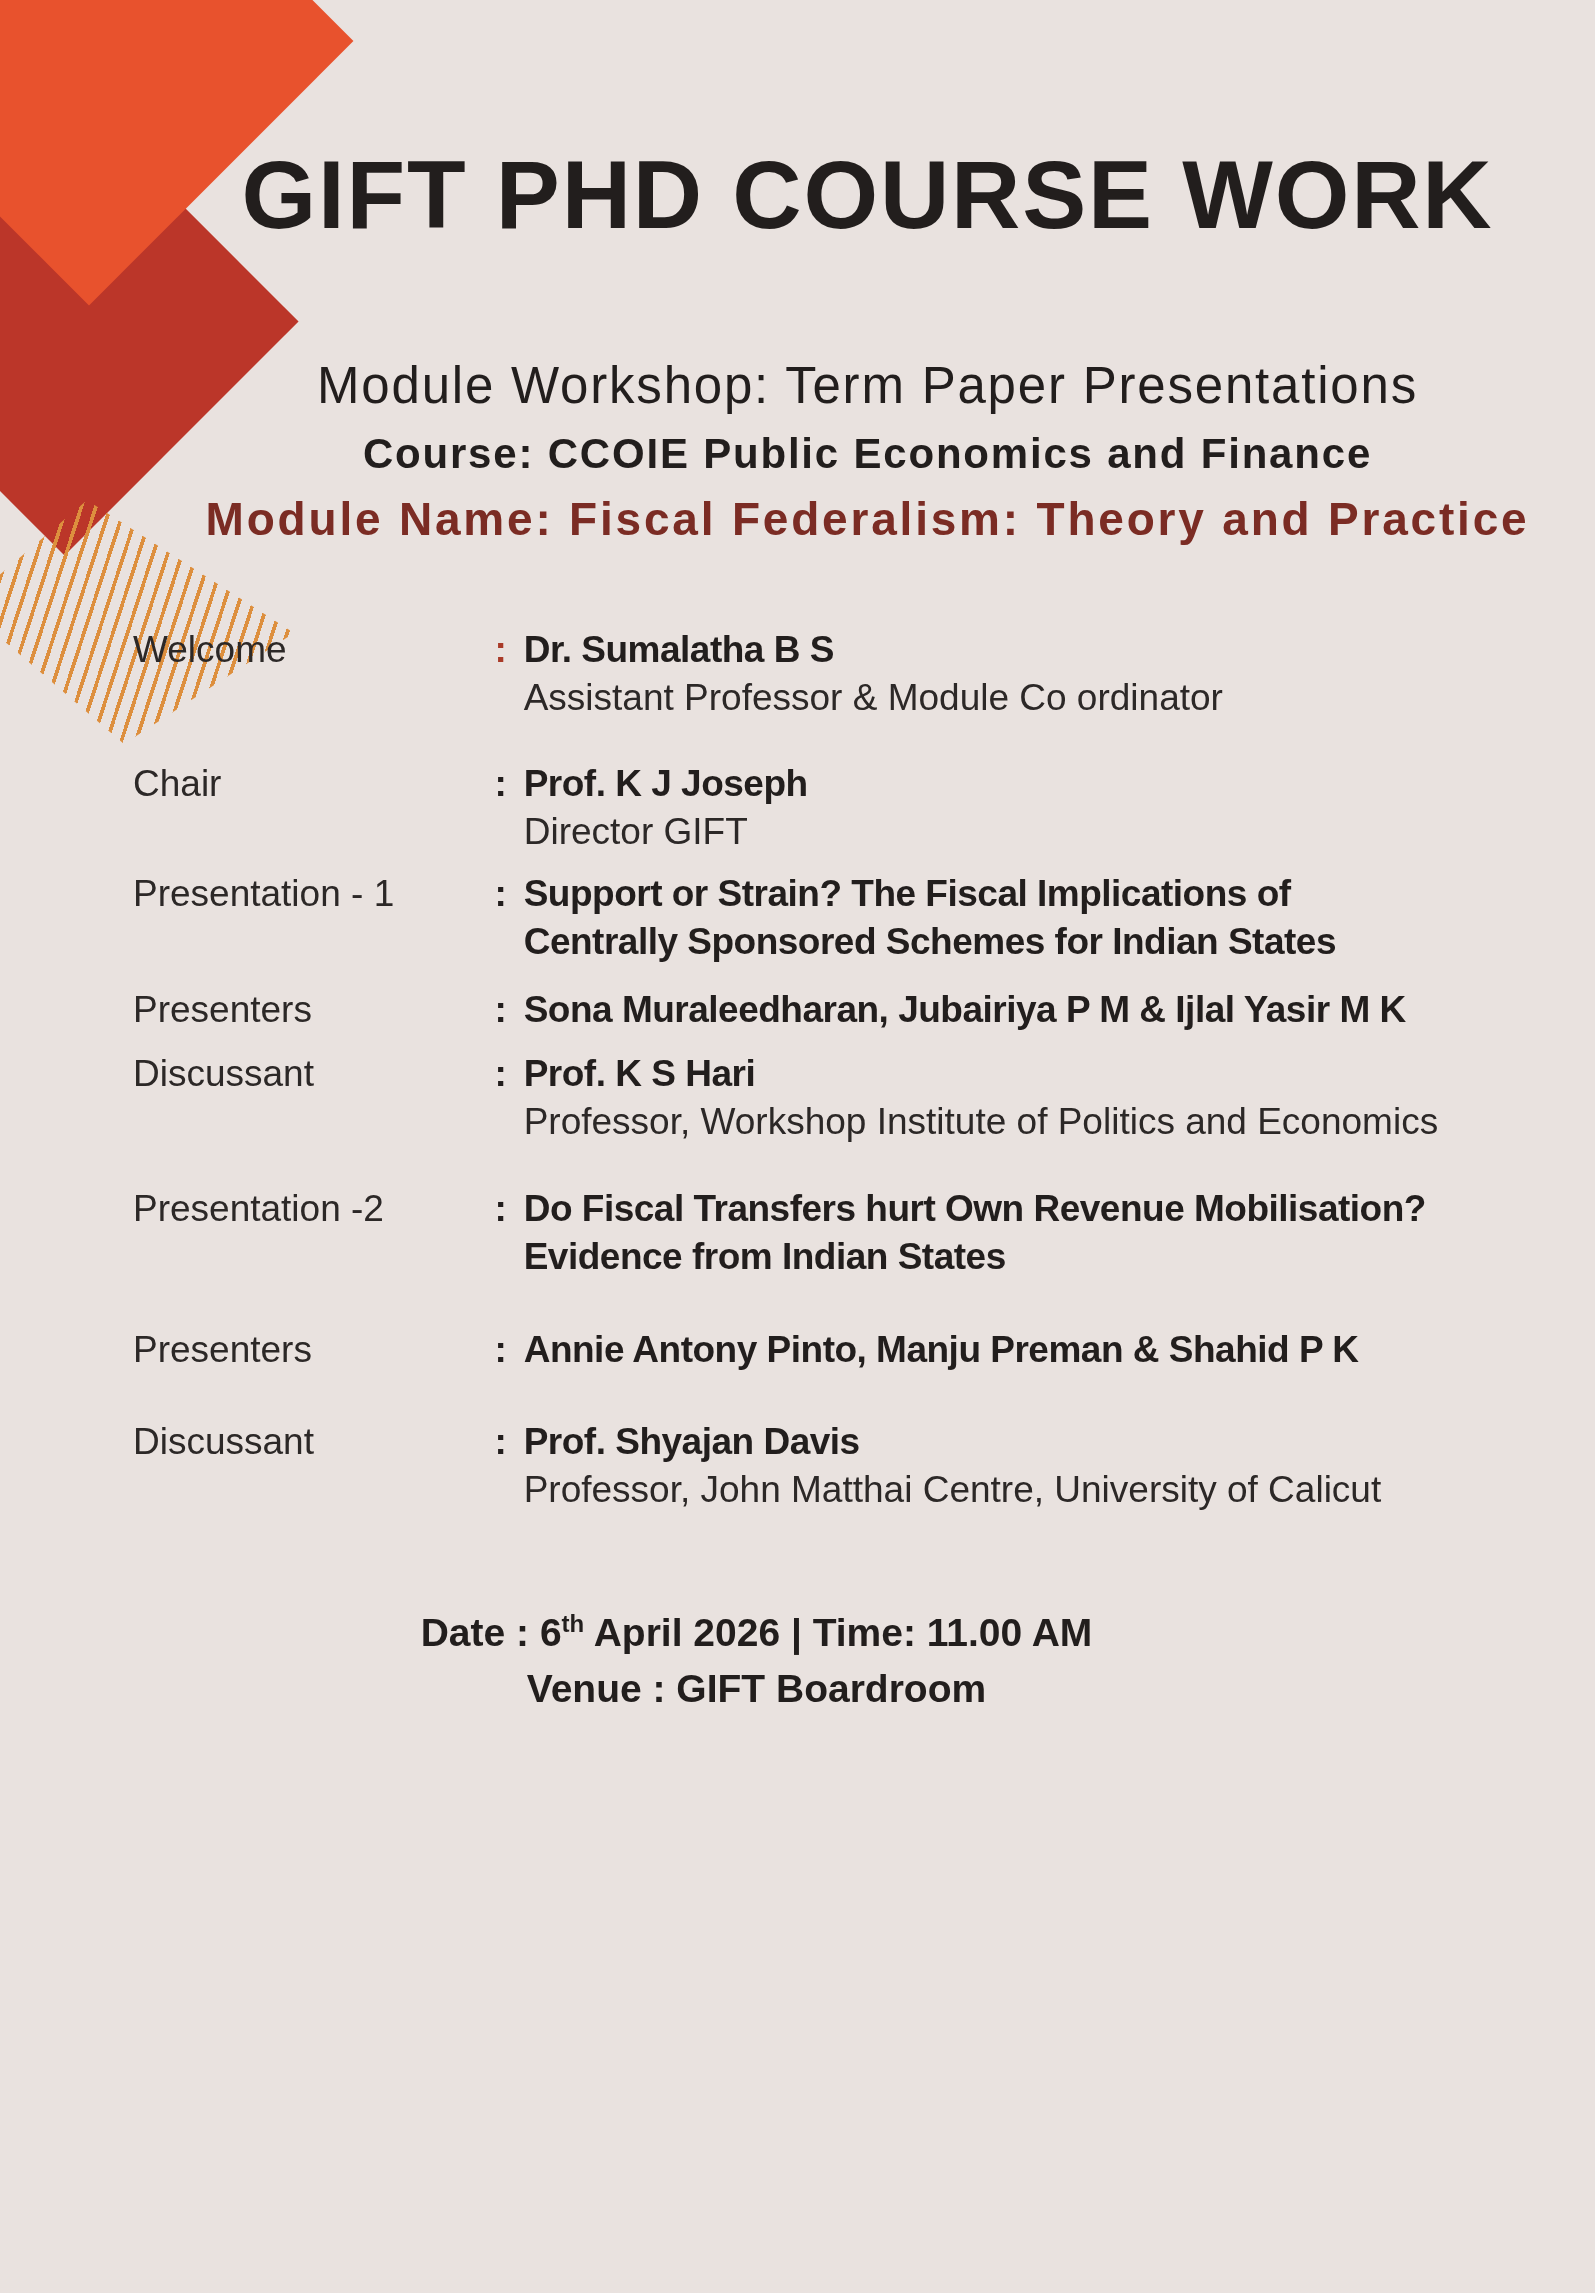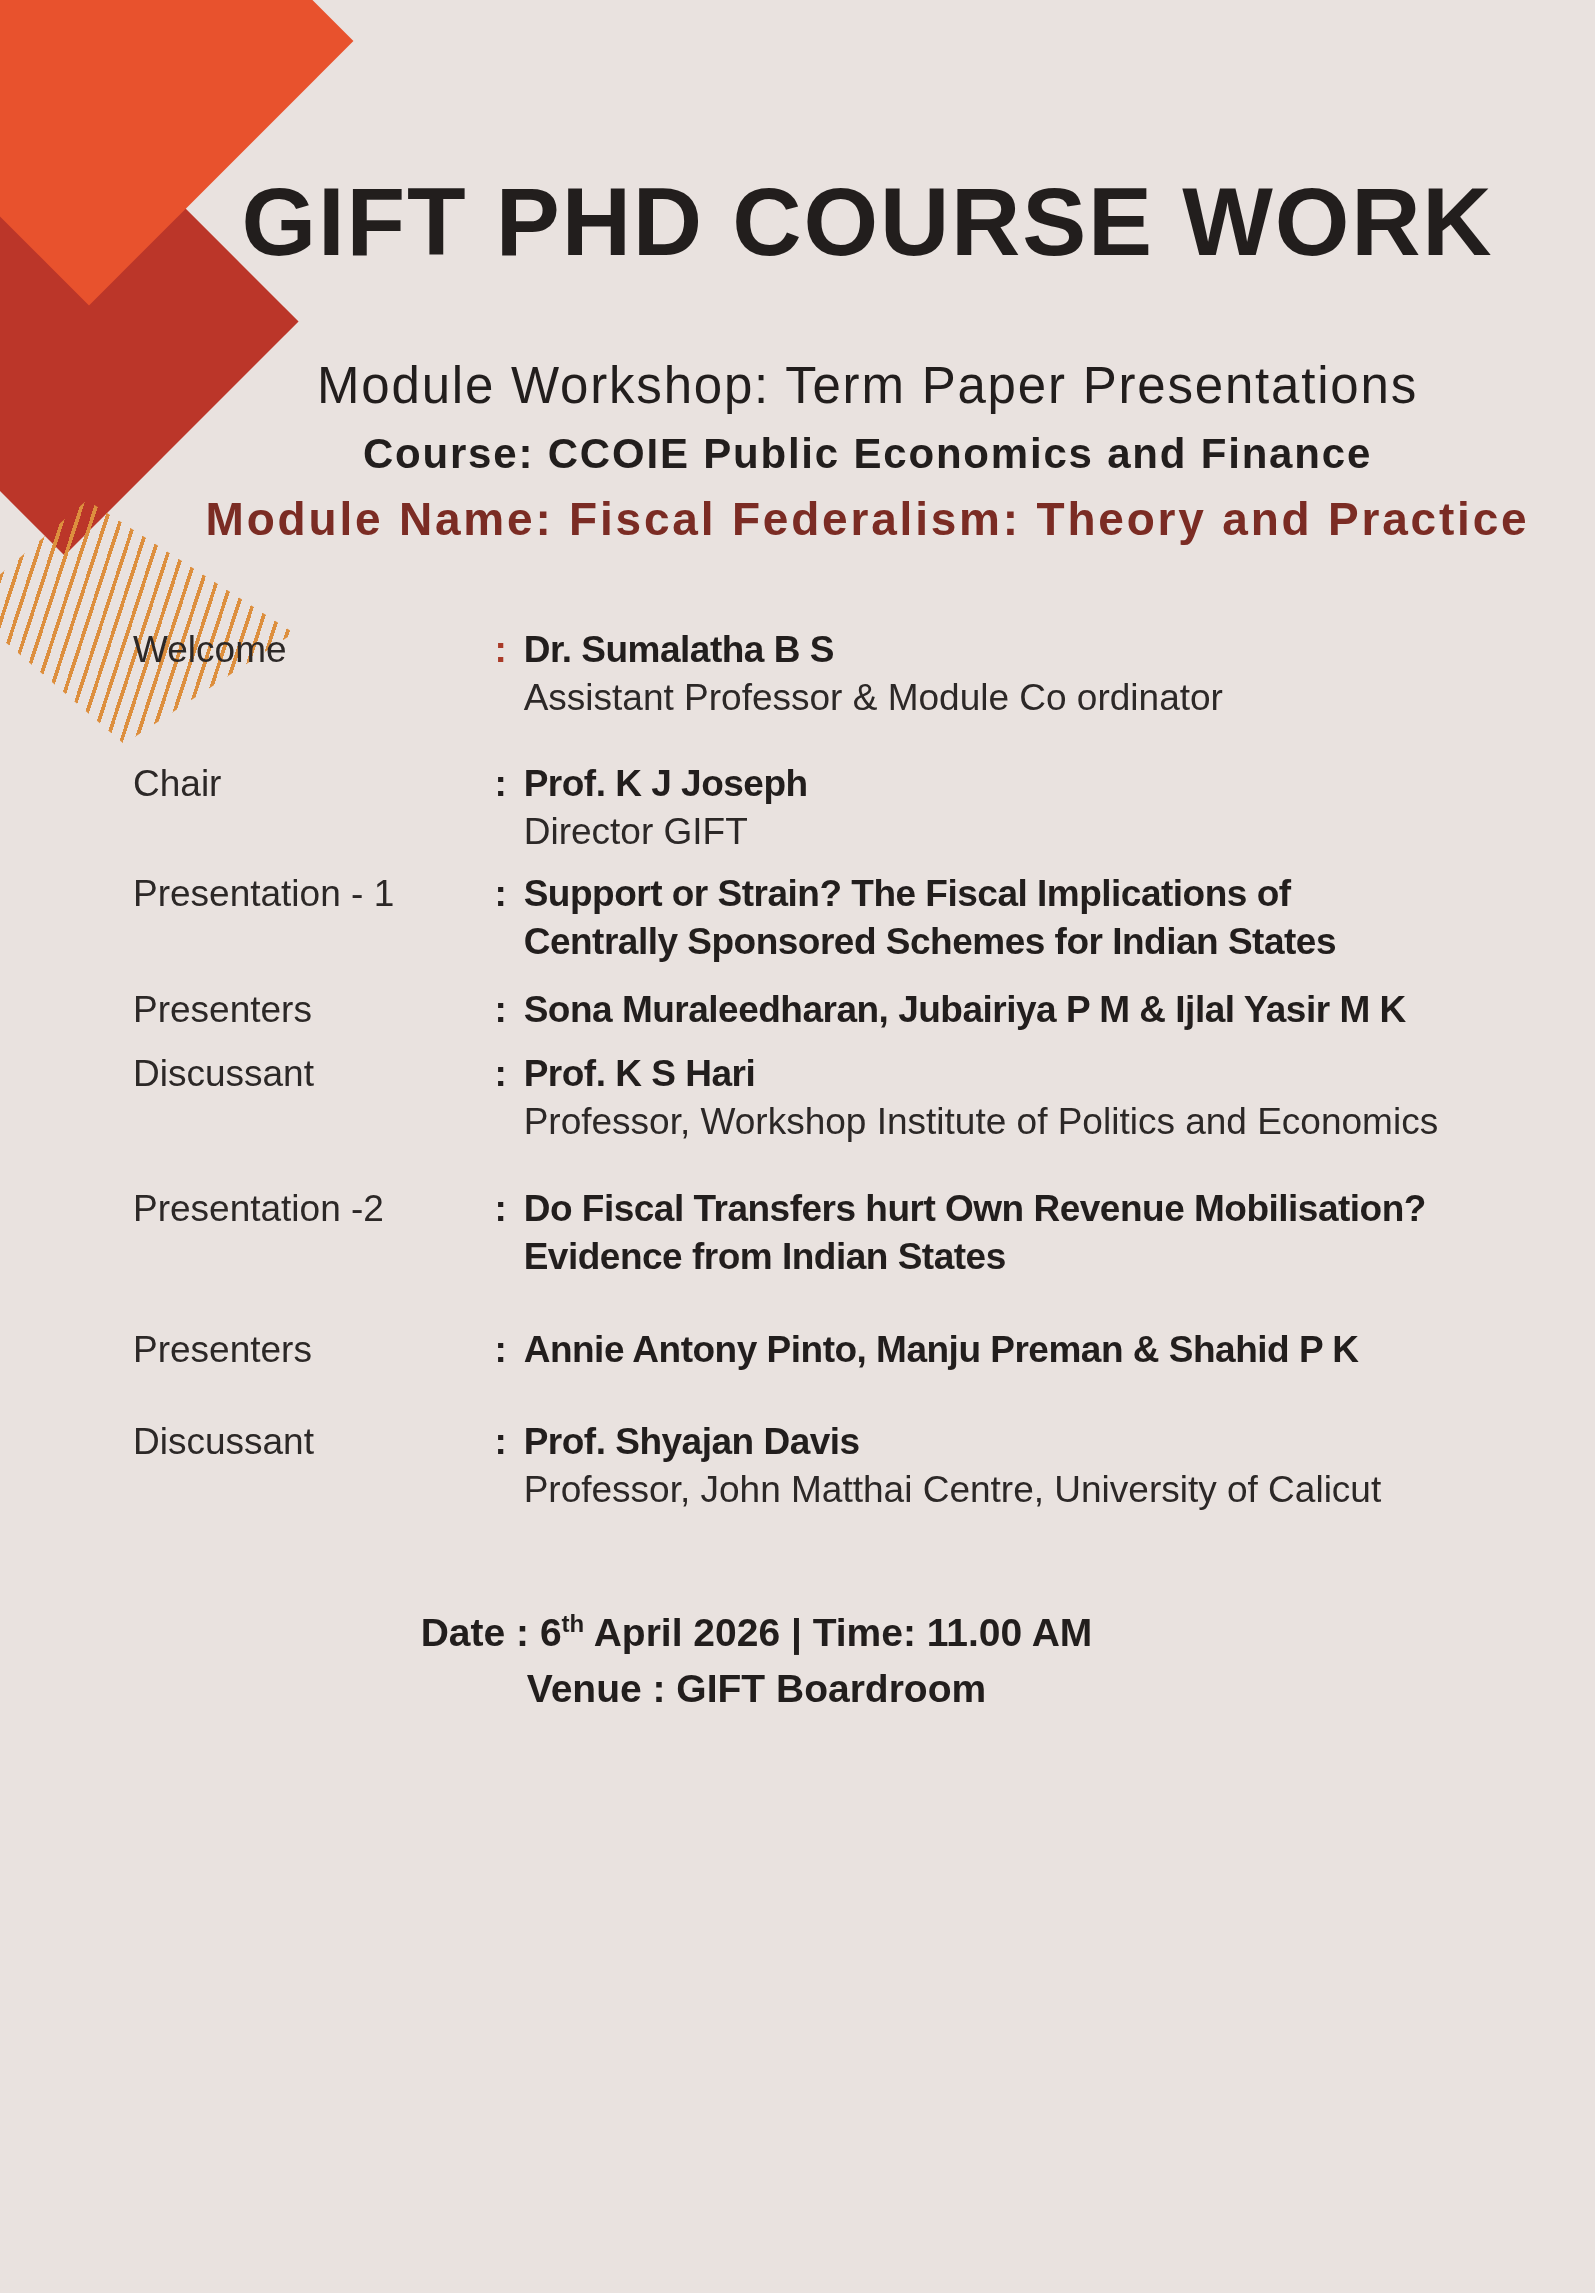--- a/index.html
+++ b/index.html
@@ -17,21 +17,21 @@
   .diamond.red{width:331px;height:331px;left:-101px;top:156px;background:var(--red,#bb3629);z-index:2;}
   .diamond.orange{width:374px;height:374px;left:-98px;top:-146px;background:var(--orange,#e8522d);z-index:3;}
   .stripes{
     position:absolute;left:-46px;top:491px;width:367px;height:266px;z-index:4;
     background:repeating-linear-gradient(108deg,var(--stripe,#dd8f3e) 0 3.7px,transparent 3.7px 13.8px);
     clip-path:polygon(133px 9.2px,340px 142px,170px 253px,9.2px 115px);
   }
   
   .hline{position:absolute;left:179px;width:1377px;text-align:center;white-space:nowrap;}
   .title{
-    top:169px;
+    top:142px;
     font-size:96px;font-weight:900;letter-spacing:1.8px;line-height:1.1;
     color:var(--ink,#221e1d);
   }
   .subtitle{top:356px;font-size:51px;font-weight:400;letter-spacing:1.8px;color:var(--ink,#221e1d);}
   .course{top:430px;font-size:42px;font-weight:700;letter-spacing:1.8px;color:var(--ink,#221e1d);}
   .module{top:492px;font-size:46px;font-weight:700;letter-spacing:2.8px;color:var(--maroon,#7b2c24);}
   
   #agenda{position:absolute;left:133px;top:626px;right:57px;z-index:5;}
   .row{display:flex;align-items:flex-start;}
   .row .label{width:354px;flex:0 0 354px;font-size:37px;line-height:48px;font-weight:400;color:var(--body_text,#2c2827);}

